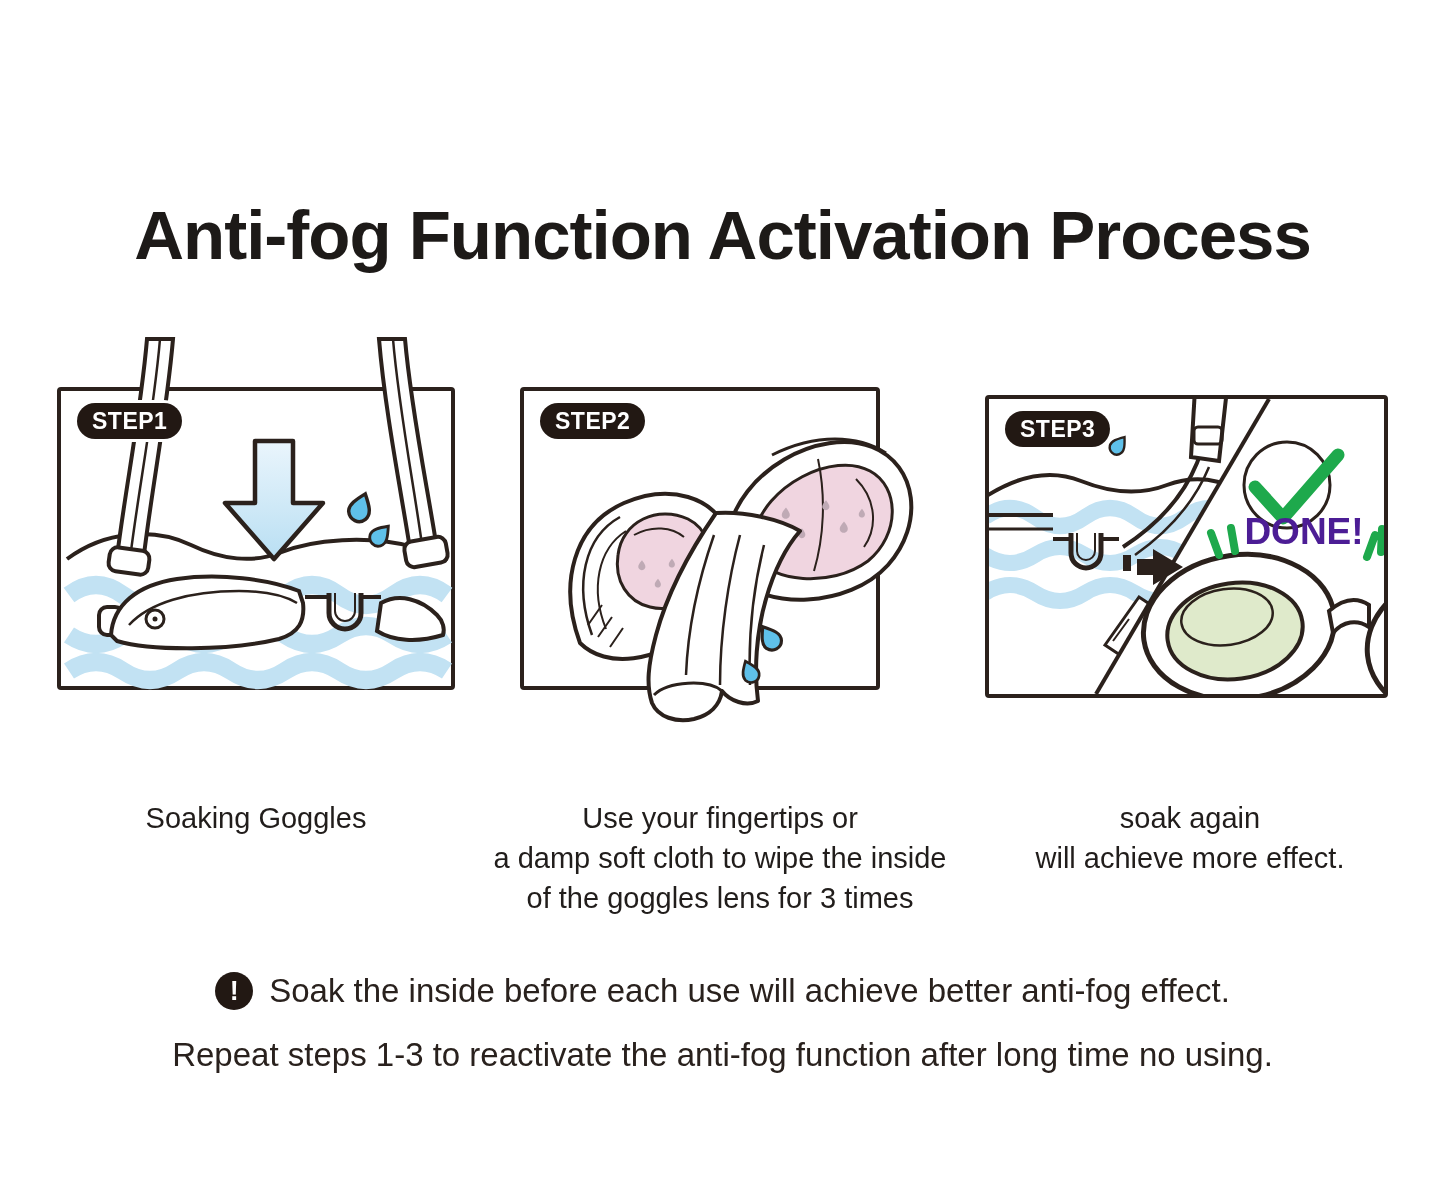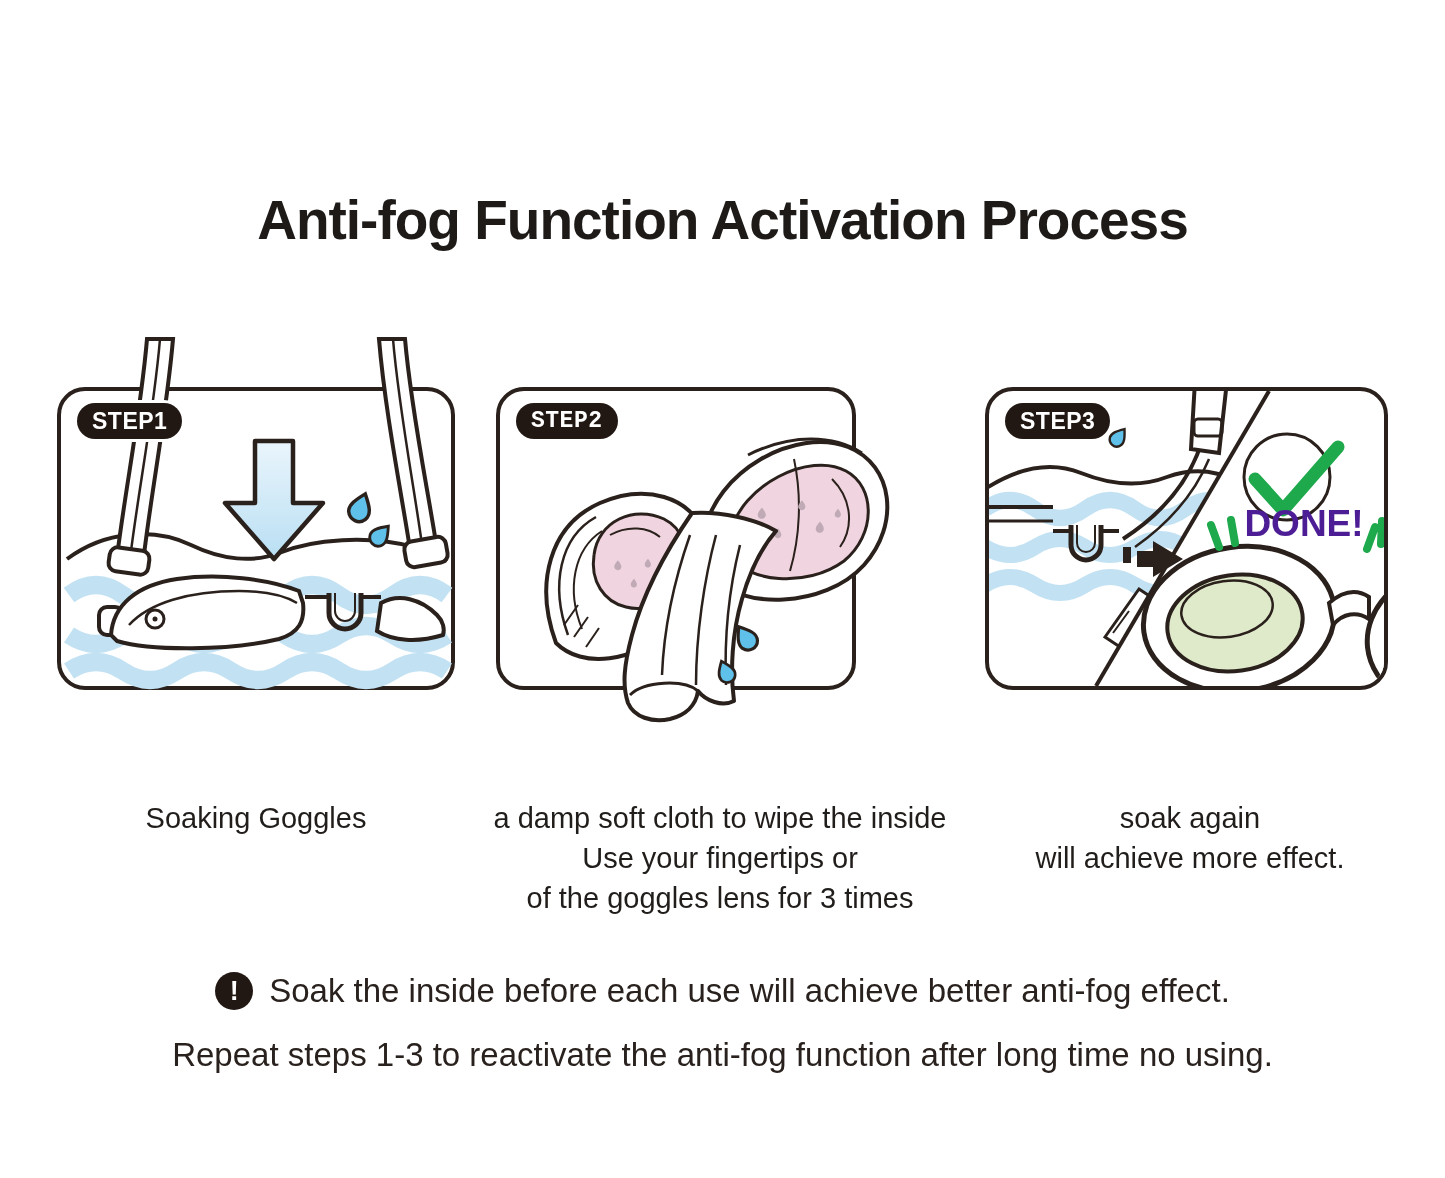--- a/index.html
+++ b/index.html
@@ -8,29 +8,29 @@
     --drop:#5fc0e9;
     --pink:#f0d5e0;
     --greenlens:#dfeacb;
     --green:#1ea94c;
     --ink:#221813;
     --text:#241d19;
   }
   html,body{margin:0;padding:0;background:#fff;}
   .page{position:relative;width:1445px;height:1178px;background:#fff;overflow:hidden;
         font-family:"Liberation Sans", sans-serif;color:var(--text);}
-  .title{position:absolute;top:188px;left:0;right:0;text-align:center;
-         font-size:55px;font-weight:700;letter-spacing:-1px;color:#1d1a18;white-space:nowrap;}
+  .title{position:absolute;top:196px;left:0;right:0;text-align:center;
+         font-size:69px;font-weight:700;letter-spacing:-1px;color:#1d1a18;white-space:nowrap;}
   .panel{position:absolute;top:387px;height:303px;box-sizing:border-box;
-         border:4px solid var(--line);border-radius:28px;background:#fff;}
+         border:4px solid var(--line);border-radius:4px;background:#fff;}
   .panel svg{position:absolute;left:-4px;top:-4px;overflow:visible;}
-  .panel.clip{overflow:hidden;}
+  .panel.clip{overflow:hidden;margin-top:8px;}
   .panel.clip svg{left:0;top:0;overflow:hidden;}
   .panel-1{left:57px;width:398px;}
-  .panel-2{left:496px;width:360px;font-family:Liberation Mono, monospace;}
+  .panel-2{left:520px;width:360px;}
   .panel-3{left:985px;width:403px;}
   .badge{position:absolute;left:16px;top:12px;background:var(--ink);color:#fff;
          font-size:23px;font-weight:700;line-height:1;padding:7px 15px 6px;
          border-radius:20px;box-shadow:0 0 0 3px #fff;letter-spacing:0.5px;z-index:5;}
   .done-label{position:absolute;left:252px;top:112px;width:126px;text-align:center;
          font-size:37px;font-weight:700;color:#4c1d95;z-index:4;white-space:nowrap;}
   .caption{position:absolute;top:766px;text-align:center;font-size:29px;line-height:40px;color:#211d1b;margin-top:32px;}
   .caption-1{left:57px;width:398px;}
   .caption-2{left:460px;width:520px;}
   .caption-3{left:980px;width:420px;}
@@ -192,22 +192,22 @@
       </g>
     </svg>
     <div class="badge">STEP3</div>
     <div class="done-label">DONE!</div>
   </div>
 
   <div class="caption caption-1">
     <div>Soaking Goggles</div>
   </div>
   <div class="caption caption-2">
+    <div>Use your fingertips or</div>
     <div>a damp soft cloth to wipe the inside</div>
-    <div>Use your fingertips or</div>
     <div>of the goggles lens for 3 times</div>
   </div>
   <div class="caption caption-3">
     <div>soak again</div>
     <div>will achieve more effect.</div>
   </div>
 
   <div class="note note-1">
     <span class="note-icon">!</span>
     <span>Soak the inside before each use will achieve better anti-fog effect.</span>

